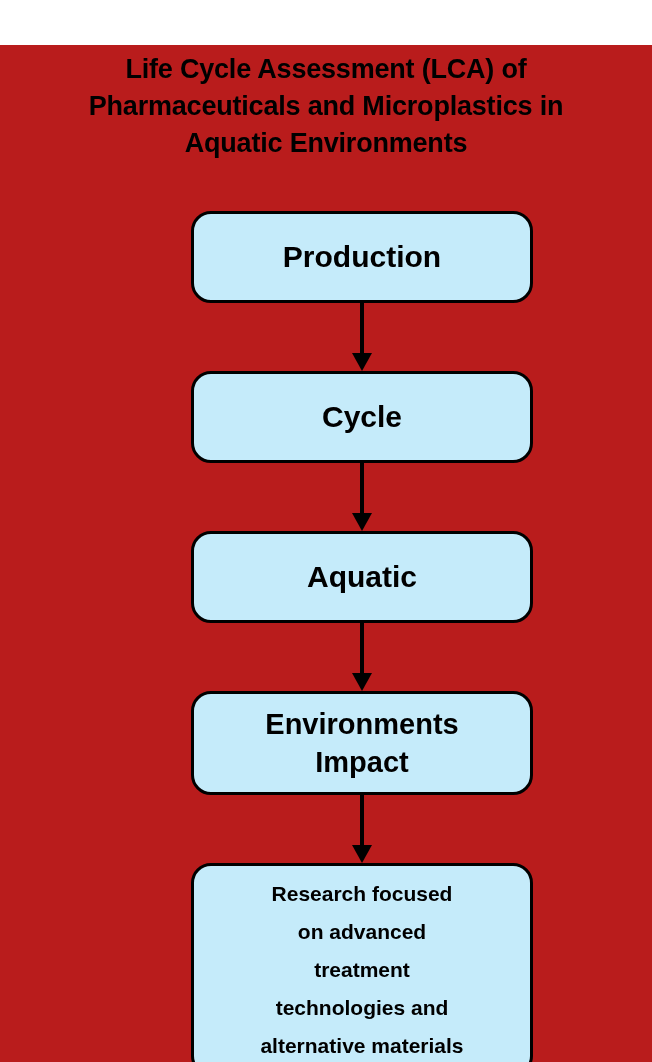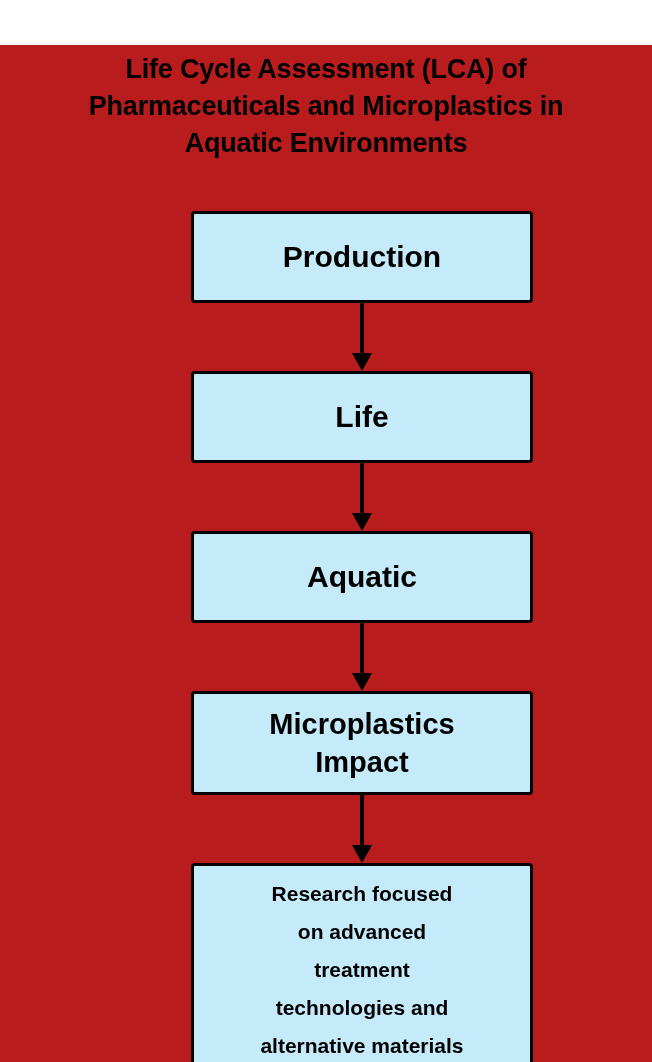--- a/index.html
+++ b/index.html
@@ -46,21 +46,21 @@
     top: 166px;
     width: 342px;
   }
 
   
   .node {
     box-sizing: border-box;
     width: 342px;
     background: #c5ebfa;
     border: 3px solid #000000;
-    border-radius: 4px;
+    border-radius: 20px;
     display: flex;
     align-items: center;
     justify-content: center;
     text-align: center;
     font-weight: bold;
     color: #000000;
     white-space: pre-line;
   }
 
   .node-label {
@@ -114,21 +114,21 @@
     </div>
 
     <div class="connector">
       <svg width="342" height="68" viewBox="0 0 342 68" xmlns="http://www.w3.org/2000/svg">
         <line x1="171" y1="0" x2="171" y2="52" stroke="#000000" stroke-width="4"></line>
         <polygon points="161,50 181,50 171,68" fill="#000000"></polygon>
       </svg>
     </div>
 
     <div class="node single-line">
-      <span class="node-label">Life</span>
+      <span class="node-label">Cycle</span>
     </div>
 
     <div class="connector">
       <svg width="342" height="68" viewBox="0 0 342 68" xmlns="http://www.w3.org/2000/svg">
         <line x1="171" y1="0" x2="171" y2="52" stroke="#000000" stroke-width="4"></line>
         <polygon points="161,50 181,50 171,68" fill="#000000"></polygon>
       </svg>
     </div>
 
     <div class="node single-line">
@@ -136,21 +136,21 @@
     </div>
 
     <div class="connector">
       <svg width="342" height="68" viewBox="0 0 342 68" xmlns="http://www.w3.org/2000/svg">
         <line x1="171" y1="0" x2="171" y2="52" stroke="#000000" stroke-width="4"></line>
         <polygon points="161,50 181,50 171,68" fill="#000000"></polygon>
       </svg>
     </div>
 
     <div class="node two-line">
-      <span class="node-label">Microplastics
+      <span class="node-label">Environments
 Impact</span>
     </div>
 
     <div class="connector">
       <svg width="342" height="68" viewBox="0 0 342 68" xmlns="http://www.w3.org/2000/svg">
         <line x1="171" y1="0" x2="171" y2="52" stroke="#000000" stroke-width="4"></line>
         <polygon points="161,50 181,50 171,68" fill="#000000"></polygon>
       </svg>
     </div>
 

